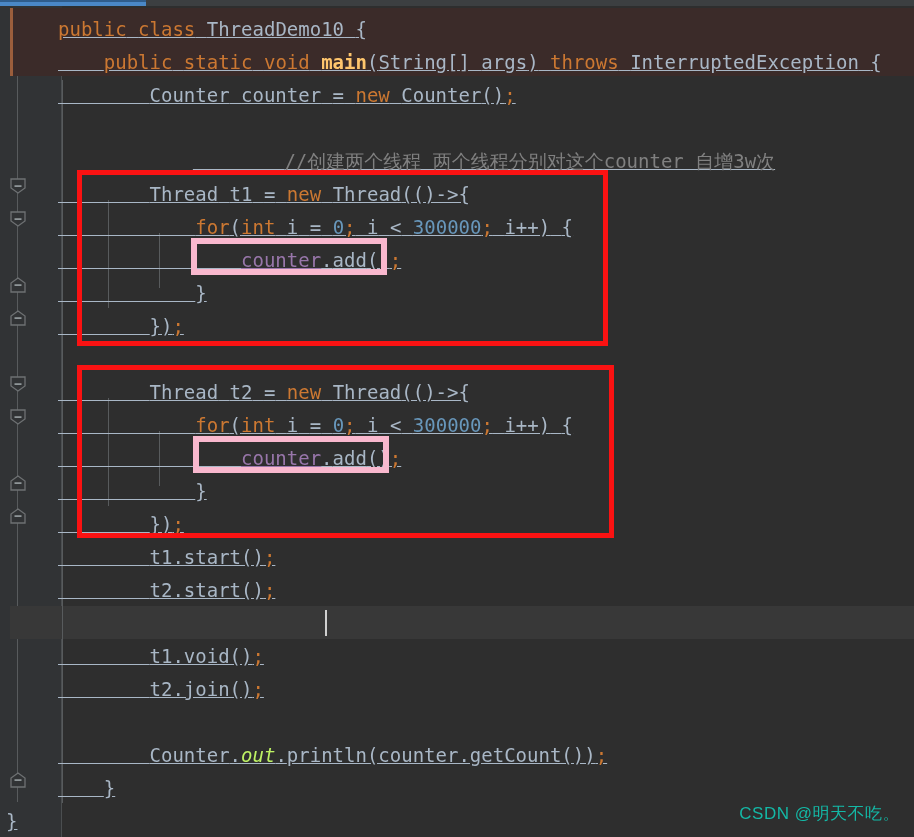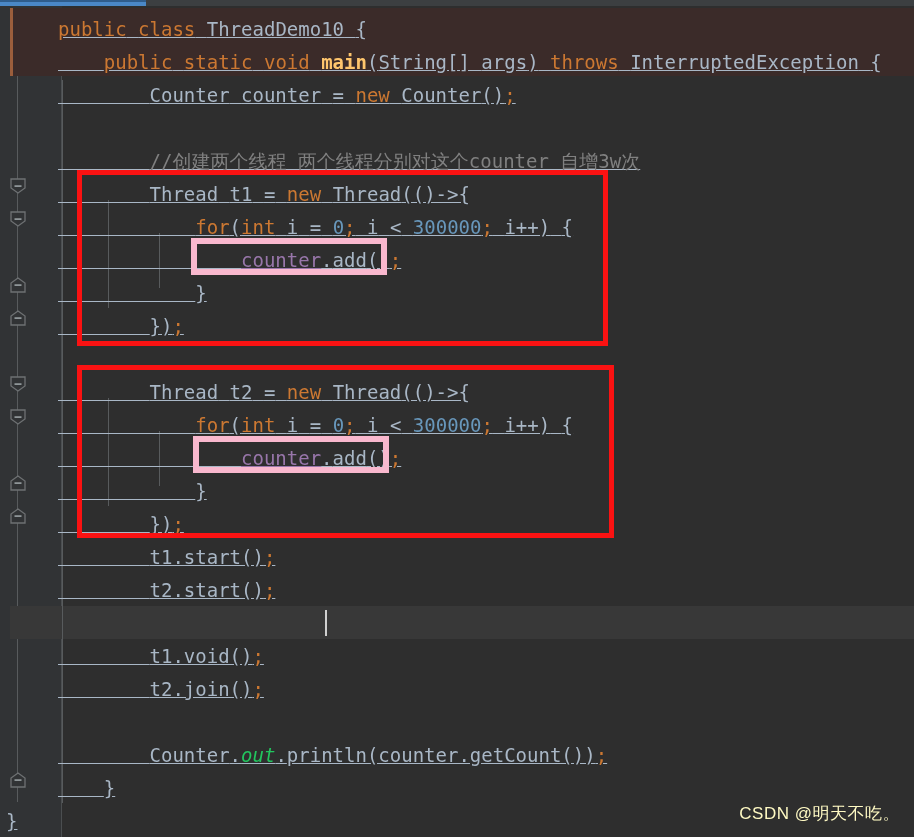--- a/index.html
+++ b/index.html
@@ -106,21 +106,21 @@
     position: absolute;
     width: 1px;
     background: #585b5d;
   }
 
   
   .kw  { color: #cc7832; }           
   .typ { color: #a9b7c6; }
   .num { color: #6897bb; }           
   .cmt { color: #808080; }           
-  .fldi { color: #22c55e; font-style: italic; }           
+  .fldi { color: #bef264; font-style: italic; }           
   .punc{ color: #a9b7c6; }
   .semi{ color: #cc7832; }
   .var { color: #a9b7c6; text-decoration: underline; }
   .varp{ color: #9876aa; text-decoration: underline; }
   .mainm { color: #ffc66d; font-weight: bold; }
 
   
   .redbox {
     position: absolute;
     border: 5px solid #fa1212;
@@ -152,21 +152,21 @@
     height: 26px;
   }
 
   
   #watermark {
     position: absolute;
     right: 14px;
     bottom: 12px;
     font-family: "Liberation Sans", sans-serif;
     font-size: 17px;
-    color: #fef9c3;
+    color: #14b8a6;
     letter-spacing: 0.5px;
   }
 </style>
 </head>
 <body>
 
 <div id="screen">
 
   <div id="topbar-track">
     <div id="topbar-fill"></div>
@@ -262,21 +262,21 @@
     <div class="indent-guide" style="left:97px; top:425px; height:55px;"></div>
 
     <div class="line" style="top:7px; left:-4px;"><span class="kw">public</span> <span class="kw">class</span> <span class="typ">ThreadDemo10</span> <span class="punc">{</span></div>
 
     <div class="line" style="top:40px; left:-4px;">    <span class="kw">public</span> <span class="kw">static</span> <span class="kw">void</span> <span class="mainm">main</span><span class="punc">(</span><span class="typ">String</span><span class="punc">[] </span><span class="punc">args</span><span class="punc">)</span> <span class="kw">throws</span> <span class="typ">InterruptedException</span> <span class="punc">{</span></div>
 
     <div class="line" style="top:73px; left:-4px;">        <span class="typ">Counter</span> <span class="punc">counter</span> <span class="punc">=</span> <span class="kw">new</span> <span class="typ">Counter</span><span class="punc">()</span><span class="semi">;</span></div>
 
     <div class="line" style="top:106px; left:-4px;"></div>
 
-    <div class="line" style="top:139px; left:-4px;">        <span class="cmt">//创建两个线程 两个线程分别对这个counter 自增3w次</span></div>
+    <div class="line" style="top:139px; left:-4px;text-align:center;">        <span class="cmt">//创建两个线程 两个线程分别对这个counter 自增3w次</span></div>
 
     <div class="line" style="top:172px; left:-4px;">        <span class="typ">Thread</span> <span class="punc">t1</span> <span class="punc">=</span> <span class="kw">new</span> <span class="typ">Thread</span><span class="punc">(()-&gt;{</span></div>
 
     <div class="line" style="top:205px; left:-4px;">            <span class="kw">for</span><span class="punc">(</span><span class="kw">int</span> <span class="var">i</span> <span class="punc">=</span> <span class="num">0</span><span class="semi">;</span> <span class="var">i</span> <span class="punc">&lt;</span> <span class="num">300000</span><span class="semi">;</span> <span class="var">i</span><span class="punc">++)</span> <span class="punc">{</span></div>
 
     <div class="line" style="top:238px; left:-4px;">                <span class="varp">counter</span><span class="punc">.</span><span class="punc">add</span><span class="punc">()</span><span class="semi">;</span></div>
 
     <div class="line" style="top:271px; left:-4px;">            <span class="punc">}</span></div>
 
     <div class="line" style="top:304px; left:-4px;">        <span class="punc">})</span><span class="semi">;</span></div>

